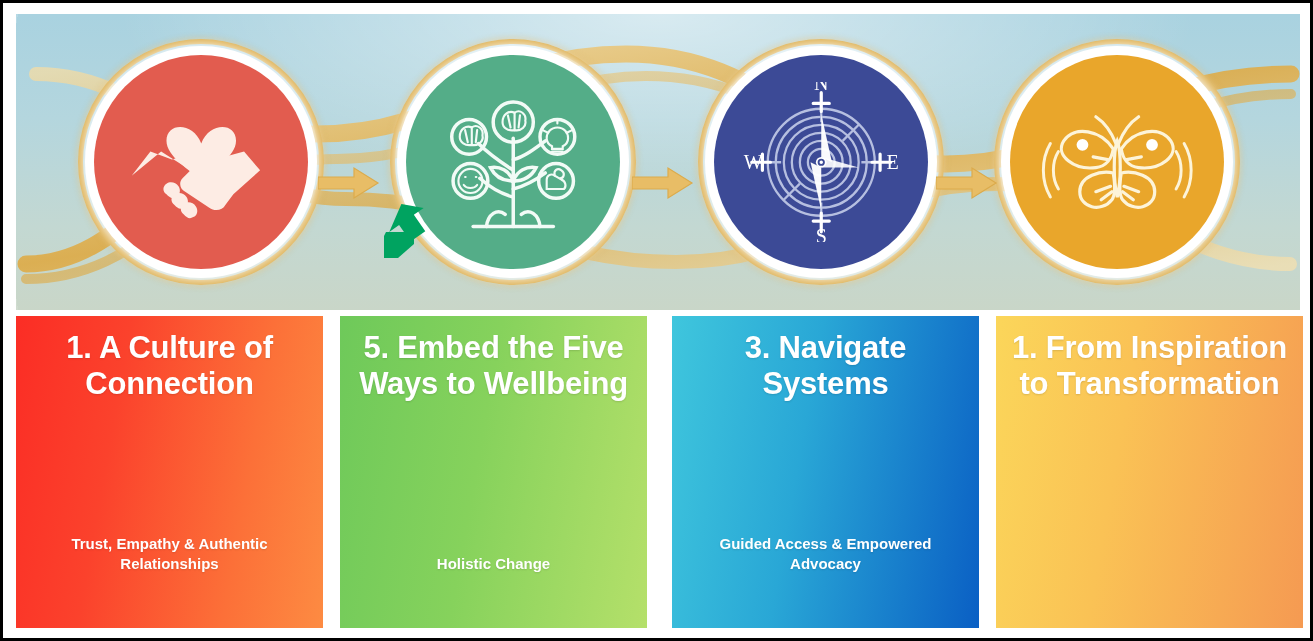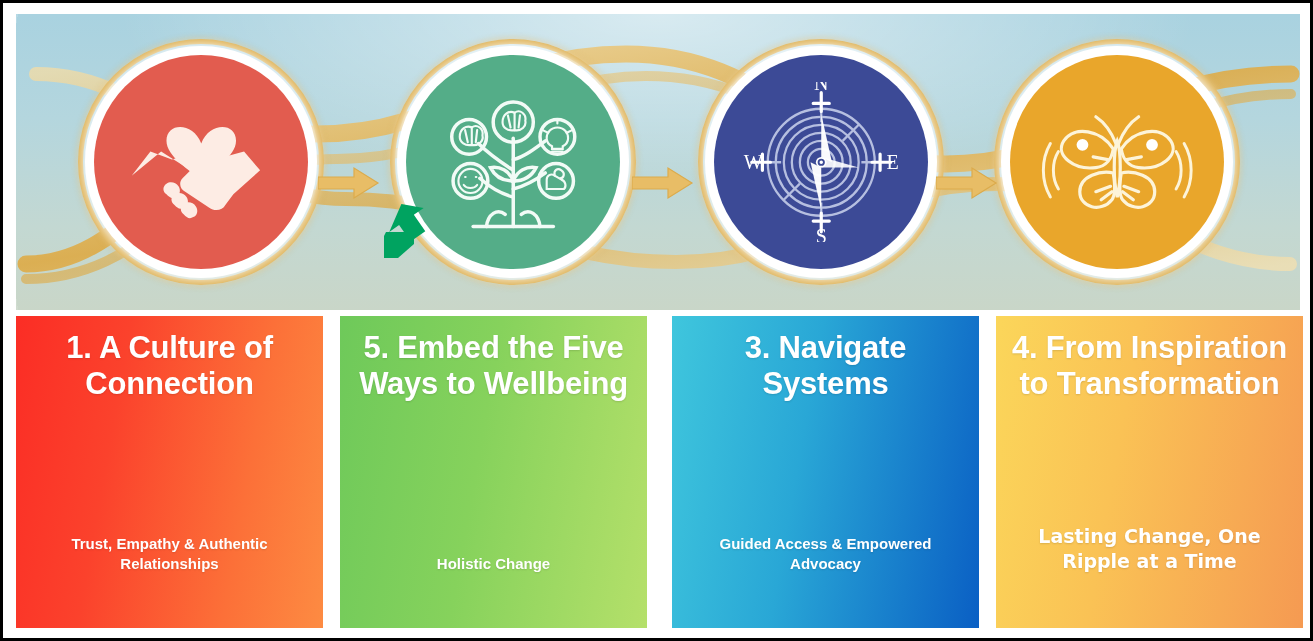--- a/index.html
+++ b/index.html
@@ -301,18 +301,17 @@
       <div class="card-title">5. Embed the Five Ways to Wellbeing</div>
       <div class="card-sub">Holistic Change</div>
     </div>
 
     <div class="card" id="card3">
       <div class="card-title">3. Navigate Systems</div>
       <div class="card-sub">Guided Access &amp; Empowered Advocacy</div>
     </div>
 
     <div class="card" id="card4">
-      <div class="card-title">4. From Inspiration to Transformation</div>
-      <div class="card-sub">Lasting Change, One Ripple at a Time</div>
+      <div class="card-title">1. From Inspiration to Transformation</div>
     </div>
 
   </div>
 </div>
 
 </body></html>

